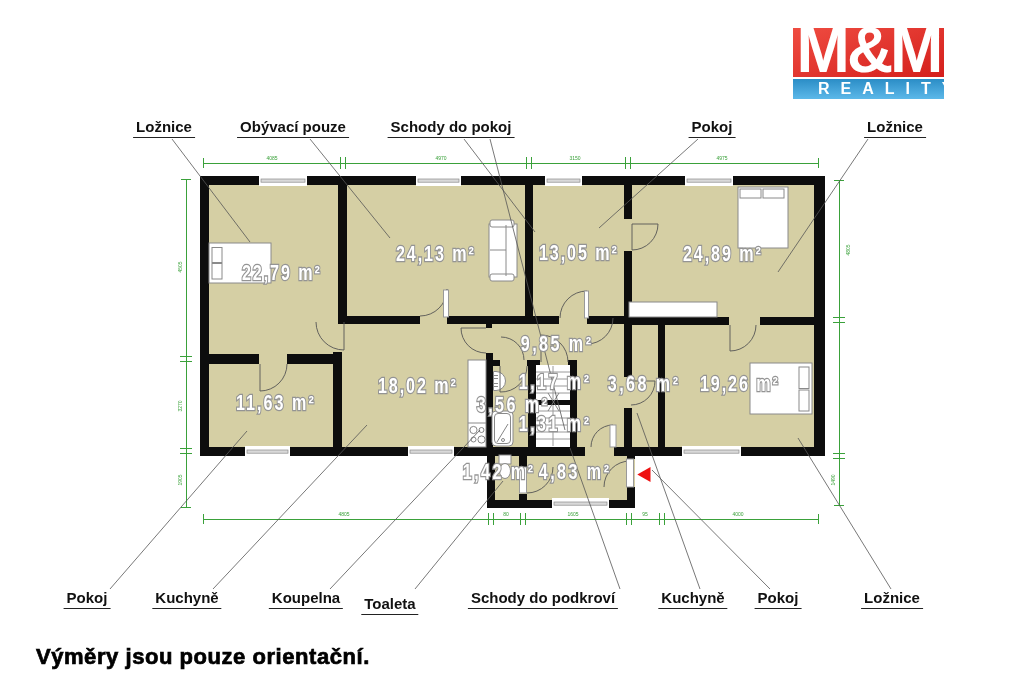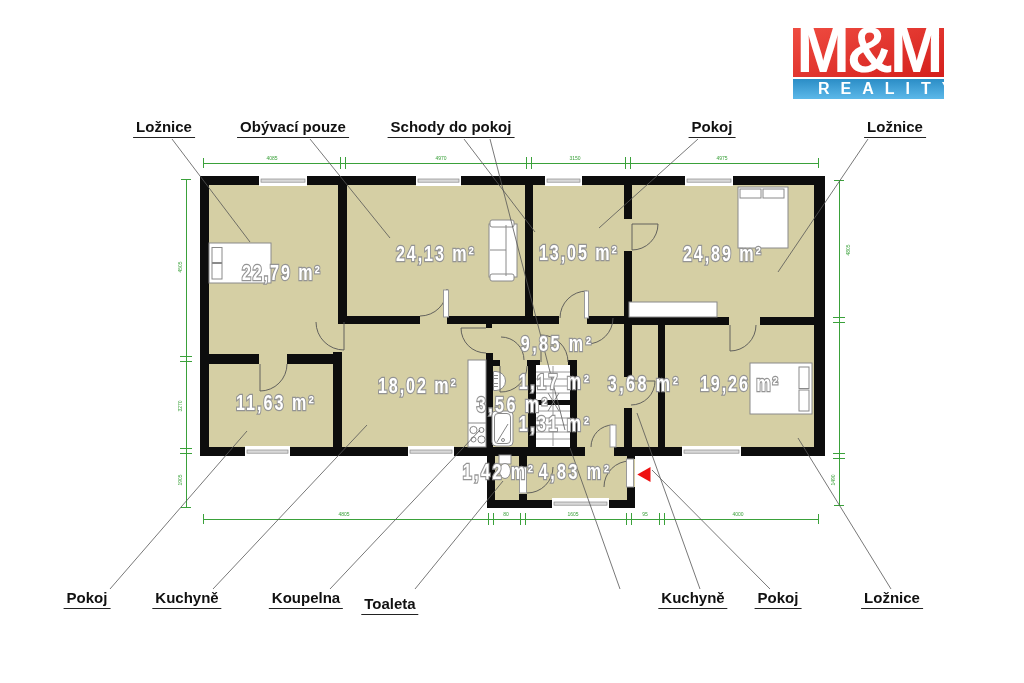--- a/index.html
+++ b/index.html
@@ -360,27 +360,29 @@
 <div class="lbl" style="left:895px;top:118px;">Ložnice</div>
 
 <div class="lbl" style="left:87px;top:589px;">Pokoj</div>
 
 <div class="lbl" style="left:187px;top:589px;text-align:center;">Kuchyně</div>
 
 <div class="lbl" style="left:306px;top:589px;">Koupelna</div>
 
 <div class="lbl" style="left:390px;top:595px;">Toaleta</div>
 
+<div class="lbl" style="left:543px;top:589px;">Schody do podkroví</div>
 
 <div class="lbl" style="left:693px;top:589px;">Kuchyně</div>
 
 <div class="lbl" style="left:778px;top:589px;">Pokoj</div>
 
 <div class="lbl" style="left:892px;top:589px;">Ložnice</div>
 
+<div style="position:absolute;left:36px;top:644px;font-weight:bold;font-size:22px;letter-spacing:0.55px;color:#000;-webkit-text-stroke:0.7px #000;">Výměry jsou pouze orientační.</div>
 
 <div style="position:absolute;left:793px;top:28px;width:151px;height:71px;">
   <div style="position:absolute;left:0;top:0;width:151px;height:49px;background:linear-gradient(160deg,#ef4c41,#d41f1c);overflow:hidden;text-align:center;">
     <div style="font-weight:bold;font-size:64px;color:#fff;letter-spacing:-3px;line-height:44px;">M&amp;M</div>
   </div>
   <div style="position:absolute;left:0;top:51px;width:151px;height:20px;background:linear-gradient(180deg,#2b8dc6,#5cb8e9);overflow:hidden;text-align:center;">
     <div style="font-weight:bold;font-size:16px;color:#fff;letter-spacing:11px;line-height:20px;padding-left:25px;">REALITY</div>
   </div>
 </div>
 </div>

